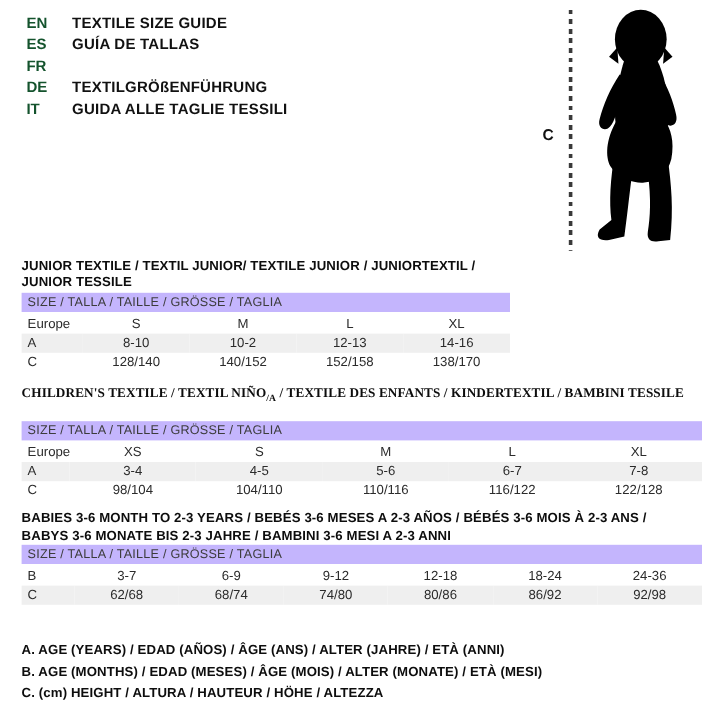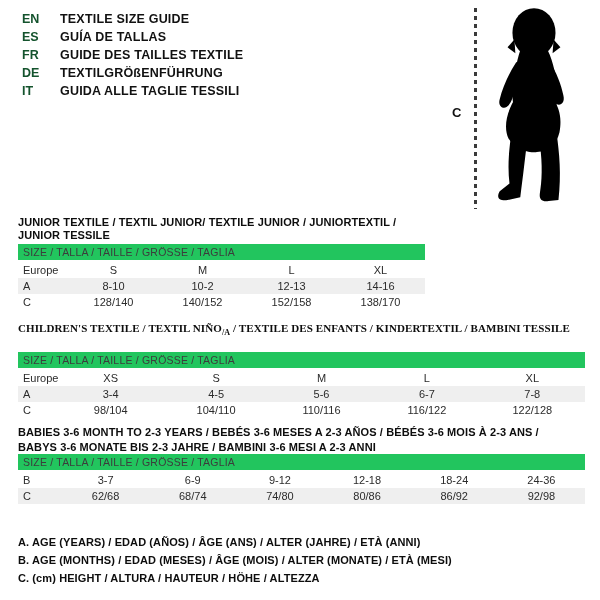--- a/index.html
+++ b/index.html
@@ -27,21 +27,21 @@
   .sec1{top:216px;width:407px;}
   .sec2{top:322px;width:567px;}
   .sec3{top:425px;width:567px;}
   .sec-title{font-size:11px;font-weight:bold;color:#0d0d0d;line-height:13px;letter-spacing:.1px;}
   .sec1 .sec-title{margin-bottom:2px;}
   .sec2 .sec-title{margin-bottom:13px;font-family:Liberation Serif, serif;}
   .sec3 .sec-title{line-height:14.5px;}
   .sec-title sub{font-size:8px;}
 
   .size-bar{
-    height:16px;line-height:16px;background:#22c55e;color:#3c3c3c;
+    height:16px;line-height:16px;background:#c4b5fd;color:#3c3c3c;
     font-size:10.5px;padding-left:5px;box-sizing:border-box;letter-spacing:.2px;
   }
   table.size-table{width:100%;border-collapse:collapse;table-layout:fixed;margin-top:2px;}
   .size-table td{height:16px;font-size:11px;color:#2b2b2b;text-align:center;padding:0;white-space:nowrap;overflow:visible;}
   .size-table td.lbl{text-align:left;padding-left:5px;}
   .size-table tr.shaded td{background:#efefef;}
   .sec1 col.clbl{width:51px;}
   .sec2 col.clbl{width:40px;}
   .sec3 col.clbl{width:44px;}
 
@@ -58,21 +58,20 @@
     <div class="lang-row">
       <span class="code">EN</span>
       <span class="name">TEXTILE SIZE GUIDE</span>
     </div>
     <div class="lang-row">
       <span class="code">ES</span>
       <span class="name">GUÍA DE TALLAS</span>
     </div>
     <div class="lang-row">
       <span class="code">FR</span>
-      <span class="name">GUIDE DES TAILLES TEXTILE</span>
     </div>
     <div class="lang-row">
       <span class="code">DE</span>
       <span class="name">TEXTILGRÖßENFÜHRUNG</span>
     </div>
     <div class="lang-row">
       <span class="code">IT</span>
       <span class="name">GUIDA ALLE TAGLIE TESSILI</span>
     </div>
   </div>

